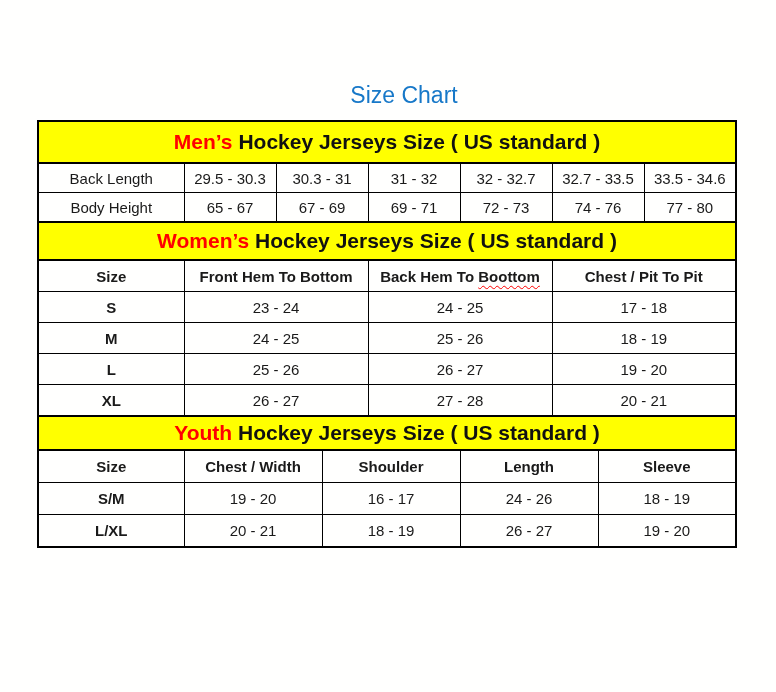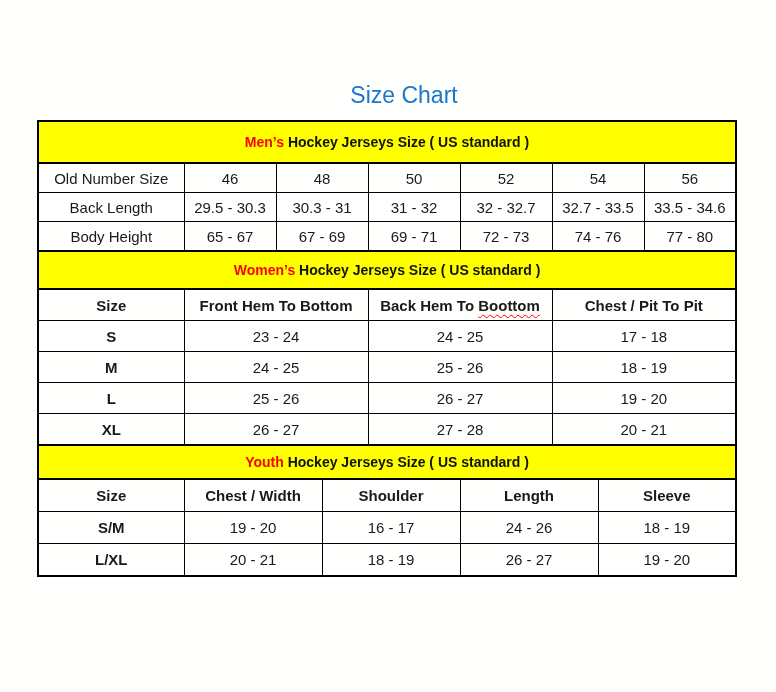--- a/index.html
+++ b/index.html
@@ -38,21 +38,21 @@
     vertical-align:middle;
     font-size:15px;
     padding:1px 2px;
     overflow:hidden;
     white-space:nowrap;
   }
   .band{
     background:var(--band-yellow,#ffff00);
     border-bottom:2px solid var(--border-black,#000);
     font-weight:bold;
-    font-size:14px;
+    font-size:21px;
     color:#111;
   }
   .band .hl{color:var(--highlight-red,#ff0000);}
   .band .hl::after{content:" ";}
   thead th{font-weight:bold;}
   .misspelled{
     text-decoration:underline;
     text-decoration-style:wavy;
     text-decoration-color:var(--highlight-red,#ff0000);
     text-decoration-thickness:1px;
@@ -86,29 +86,20 @@
           <col style="width:92px">
           <col style="width:92px">
           <col style="width:92px">
       </colgroup>
       <thead>
         <tr>
           <td class="band" colspan="7"><span class="hl">Men’s</span><span>Hockey Jerseys Size ( US standard )</span></td>
         </tr>
       </thead>
       <tbody class="data-rows">
-          <tr>
-            <td class="row-label">Old Number Size</td>
-            <td class="cell">46</td>
-            <td class="cell">48</td>
-            <td class="cell">50</td>
-            <td class="cell">52</td>
-            <td class="cell">54</td>
-            <td class="cell">56</td>
-          </tr>
           <tr>
             <td class="row-label">Back Length</td>
             <td class="cell">29.5 - 30.3</td>
             <td class="cell">30.3 - 31</td>
             <td class="cell">31 - 32</td>
             <td class="cell">32 - 32.7</td>
             <td class="cell">32.7 - 33.5</td>
             <td class="cell">33.5 - 34.6</td>
           </tr>
           <tr>

